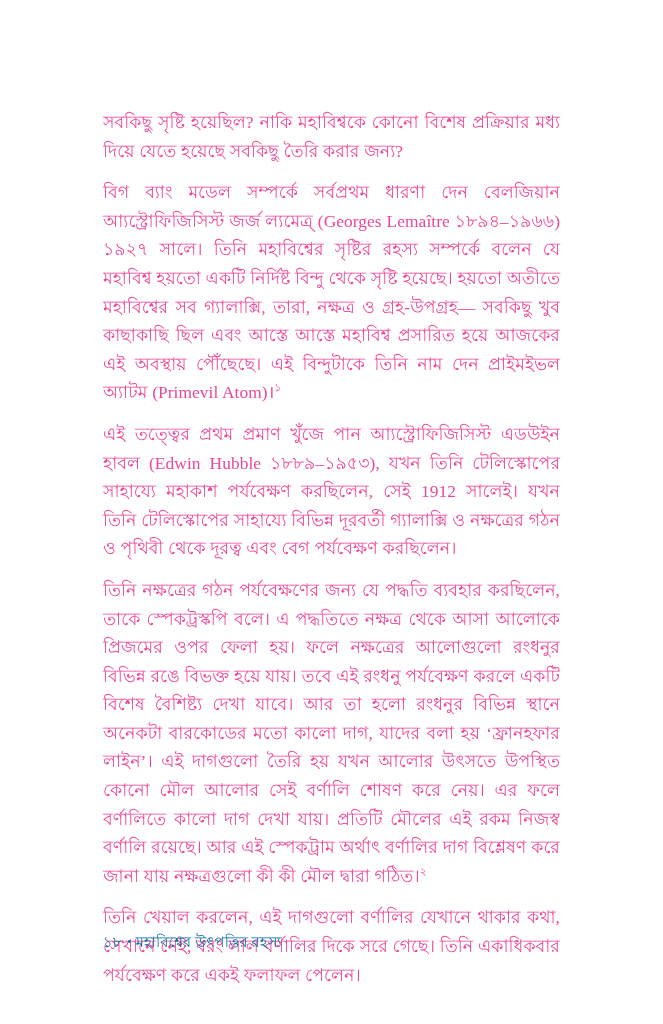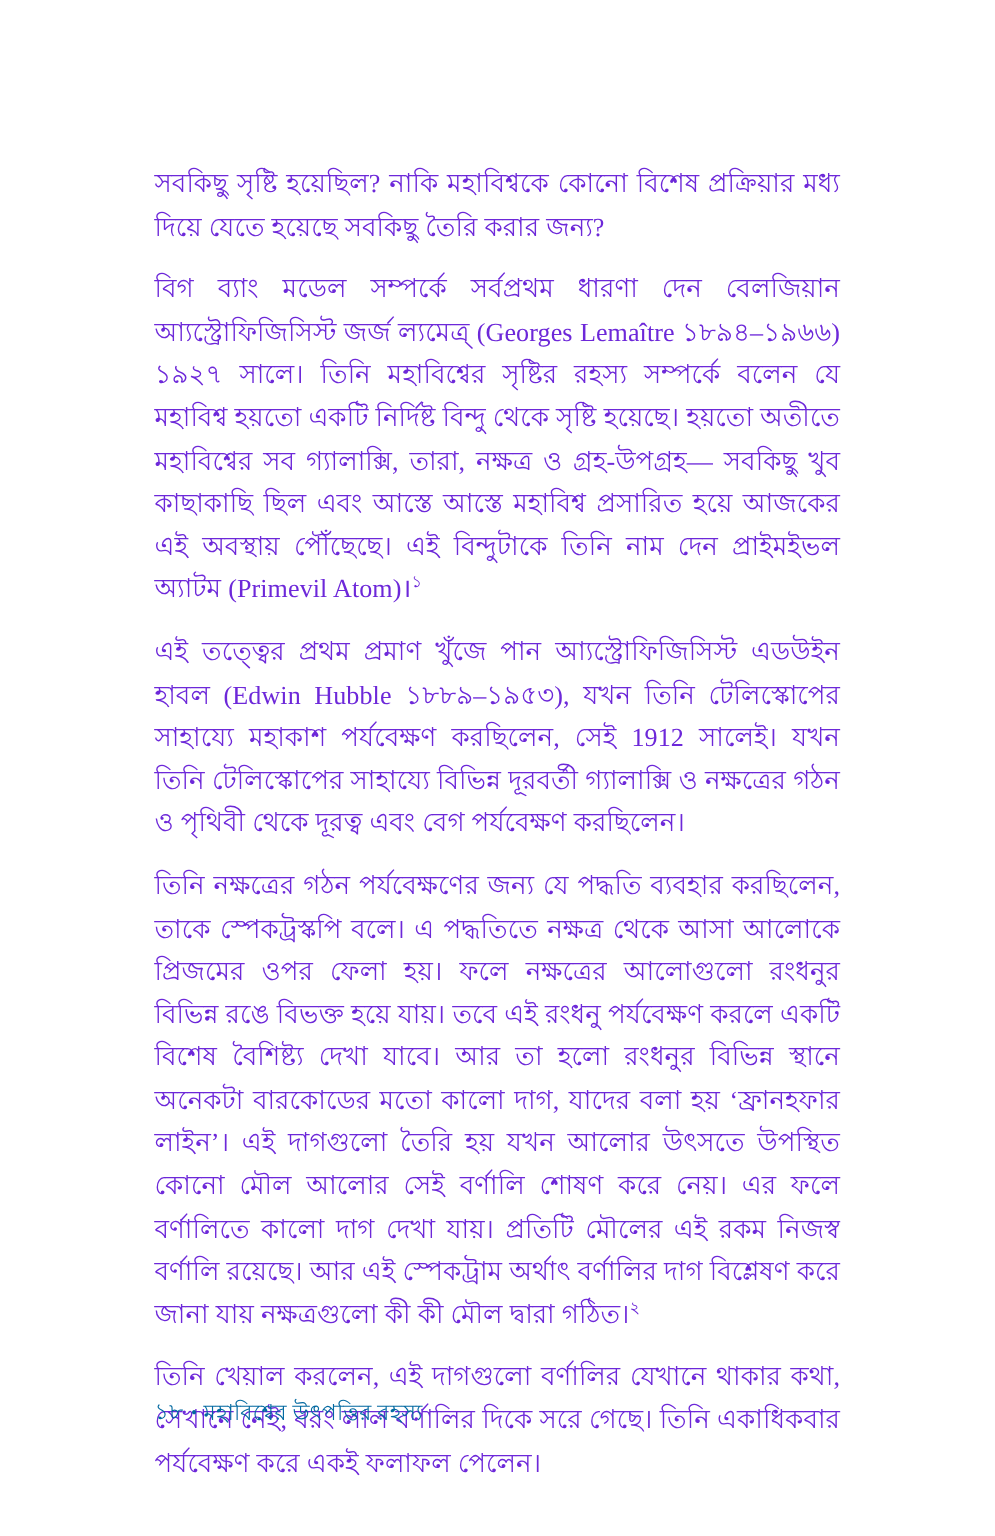--- a/index.html
+++ b/index.html
@@ -26,21 +26,21 @@
     left: 103px;
     top: 108px;
     width: 457px;
   }
   .para {
     margin: 0 0 13px 0;
     font-size: 17.4px;
     line-height: 28.6px;
     text-align: justify;
     text-justify: inter-word;
-    color: #6d28d9;
+    color: #ec4899;
     letter-spacing: 0.05px;
     word-spacing: 0.3px;
   }
   .para:last-child {
     margin-bottom: 16px;
   }
   sup.fn {
     font-size: 0.62em;
     vertical-align: super;
     line-height: 0;

